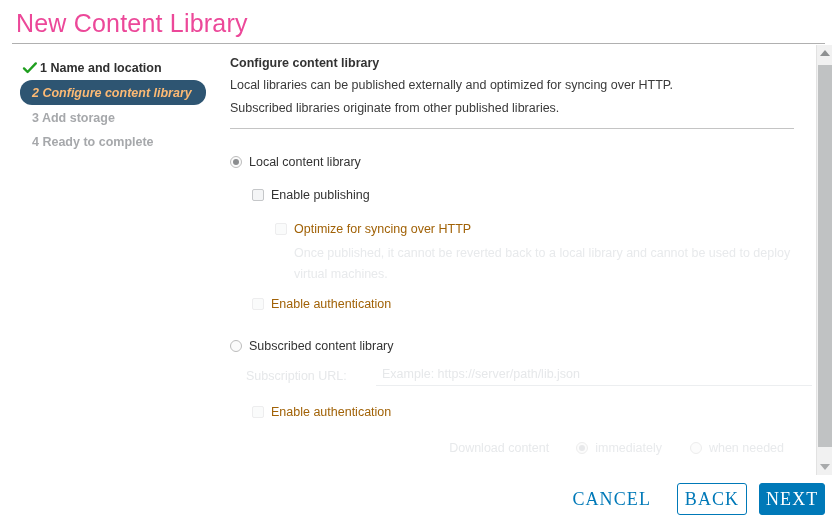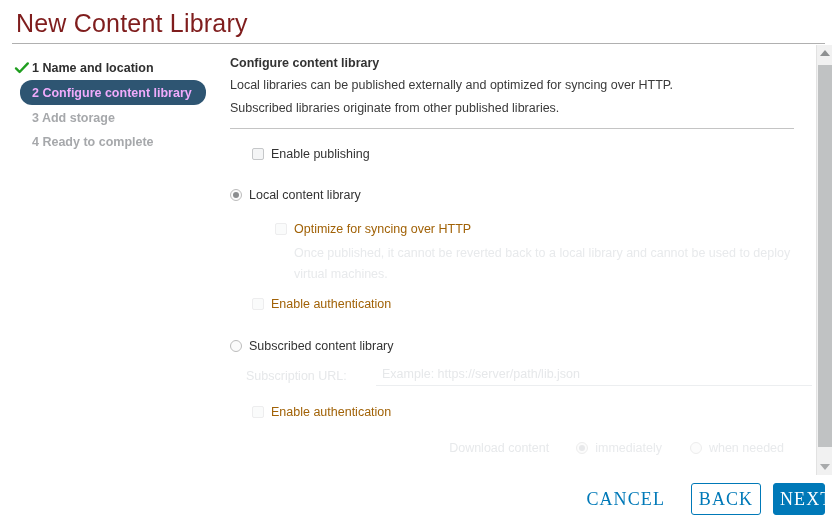--- a/index.html
+++ b/index.html
@@ -16,21 +16,21 @@
     position: relative;
   }
 
   
   #wizard-title {
     position: absolute;
     left: 16px;
     top: 8px;
     font-size: 25px;
     font-weight: 300;
-    color: #7f1d1d;
+    color: #ec4899;
     letter-spacing: 0.2px;
     line-height: 30px;
     white-space: nowrap;
   }
   #title-divider {
     position: absolute;
     left: 12px;
     top: 43px;
     width: 813px;
     height: 1px;
@@ -41,21 +41,21 @@
   #steps-sidebar {
     position: absolute;
     left: 0px;
     top: 56px;
     width: 228px;
   }
   .step-row {
     position: relative;
     height: 23px;
     margin-bottom: 1px;
-    padding-left: 14px;
+    padding-left: 22px;
     display: flex;
     align-items: center;
   }
   .step-check {
     width: 16px;
     min-width: 16px;
     height: 16px;
     position: relative;
     margin-right: 2px;
   }
@@ -70,21 +70,21 @@
   .step-row.pending .step-label { color: #a6a8ab; }
   .step-row.active {
     margin-left: 20px;
     background: #2e5572;
     border-radius: 12px;
     width: 186px;
     height: 25px;
     padding-left: 12px;
     box-sizing: border-box;
   }
-  .step-row.active .step-label { color: #f0abfc; }
+  .step-row.active .step-label { color: #fdba74; font-style: italic; }
   .step-row.pending { padding-left: 32px; }
 
   
   #content-panel {
     position: absolute;
     left: 224px;
     top: 45px;
     width: 588px;
     height: 430px;
     overflow: hidden;
@@ -285,21 +285,21 @@
     height: 32px;
     width: 70px;
     margin-left: 8px;
   }
   #next-button {
     background: #0079b8;
     border: 1px solid #0079b8;
     color: #ffffff;
     border-radius: 3px;
     height: 32px;
-    width: 52px;
+    width: 66px;
     margin-left: 12px;
   }
 </style>
 </head>
 <body>
 
 <div id="wizard-title">New Content Library</div>
 <div id="title-divider"></div>
 
 <div id="steps-sidebar">
@@ -327,28 +327,28 @@
 
 </div>
 
 <div id="content-panel">
 
   <div id="panel-heading">Configure content library</div>
   <div class="panel-desc">Local libraries can be published externally and optimized for syncing over HTTP.</div>
   <div class="panel-desc">Subscribed libraries originate from other published libraries.</div>
   <div id="panel-divider"></div>
 
+  <div id="local-option" class="opt-row">
+    <span class="radio checked"></span>
+    <span class="opt-label enabled-text">Local content library</span>
+  </div>
+
   <div id="enable-publishing-row" class="opt-row">
     <span class="checkbox"></span>
     <span class="opt-label enabled-text">Enable publishing</span>
-  </div>
-
-  <div id="local-option" class="opt-row">
-    <span class="radio checked"></span>
-    <span class="opt-label enabled-text">Local content library</span>
   </div>
 
   <div id="optimize-row" class="opt-row">
     <span class="checkbox faded"></span>
     <span class="opt-label disabled-text">Optimize for syncing over HTTP</span>
   </div>
 
   <div id="optimize-note">Once published, it cannot be reverted back to a local library and cannot be used to deploy virtual machines.</div>
 
   <div id="local-auth-row" class="opt-row">

